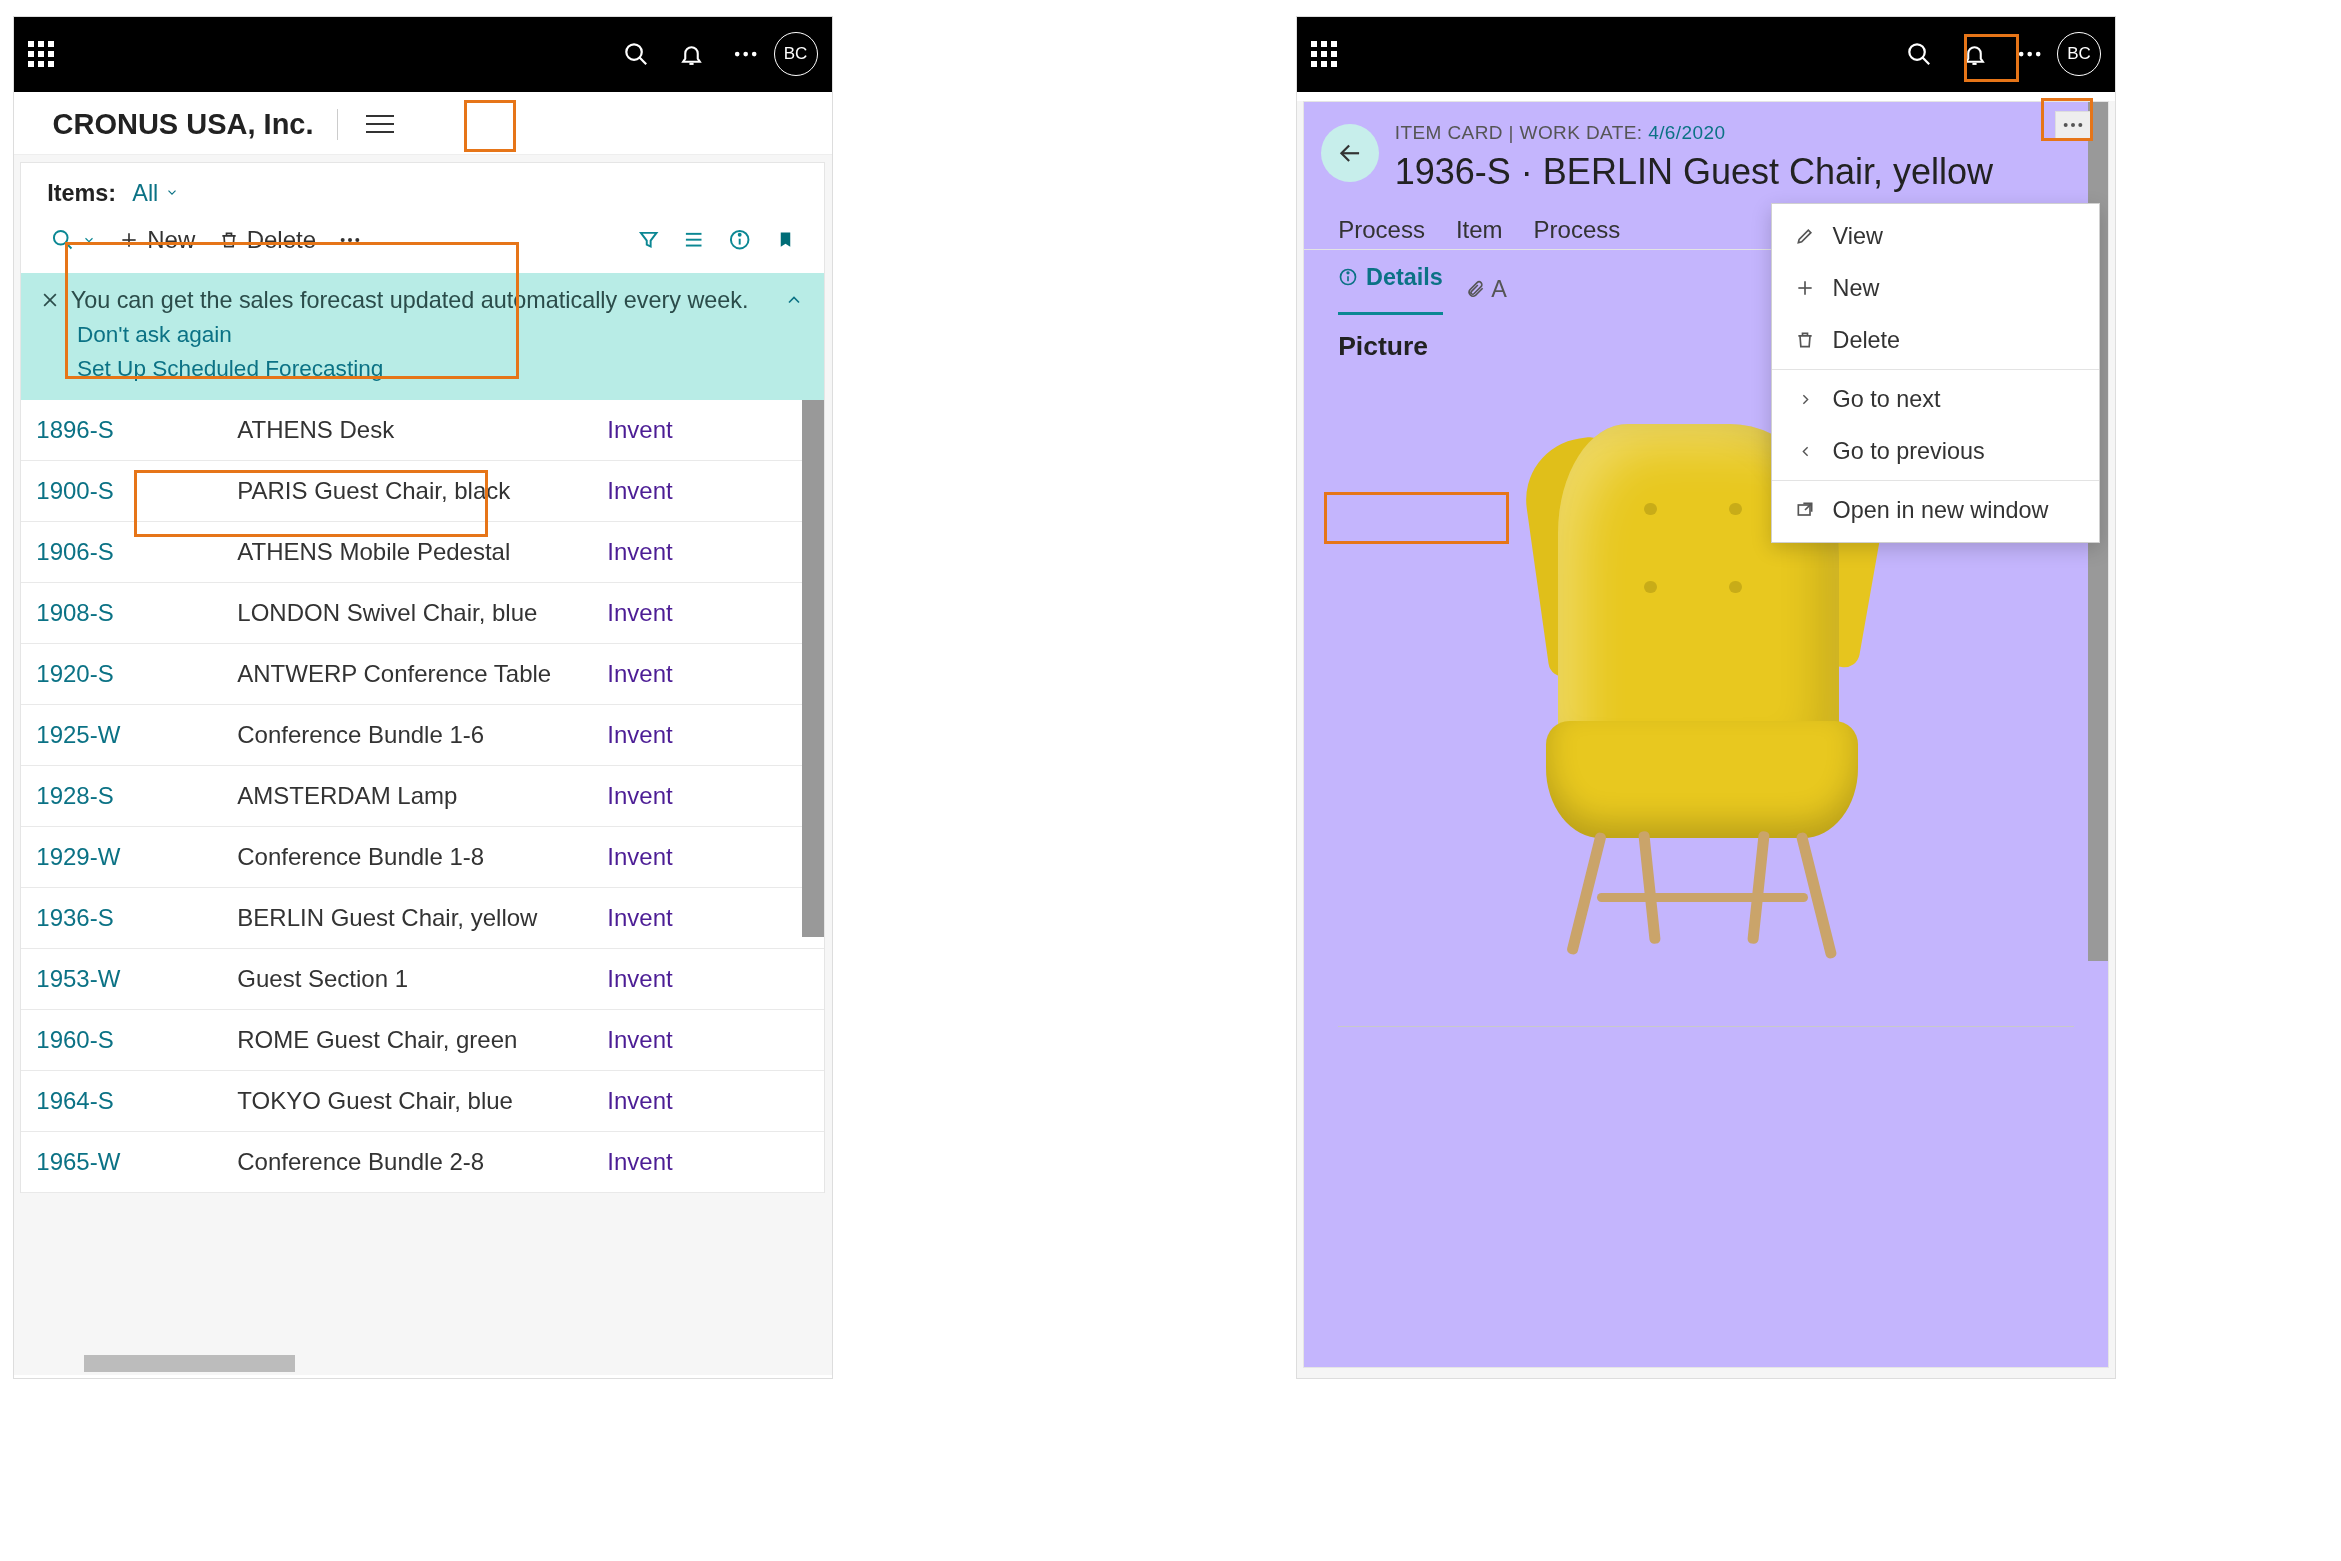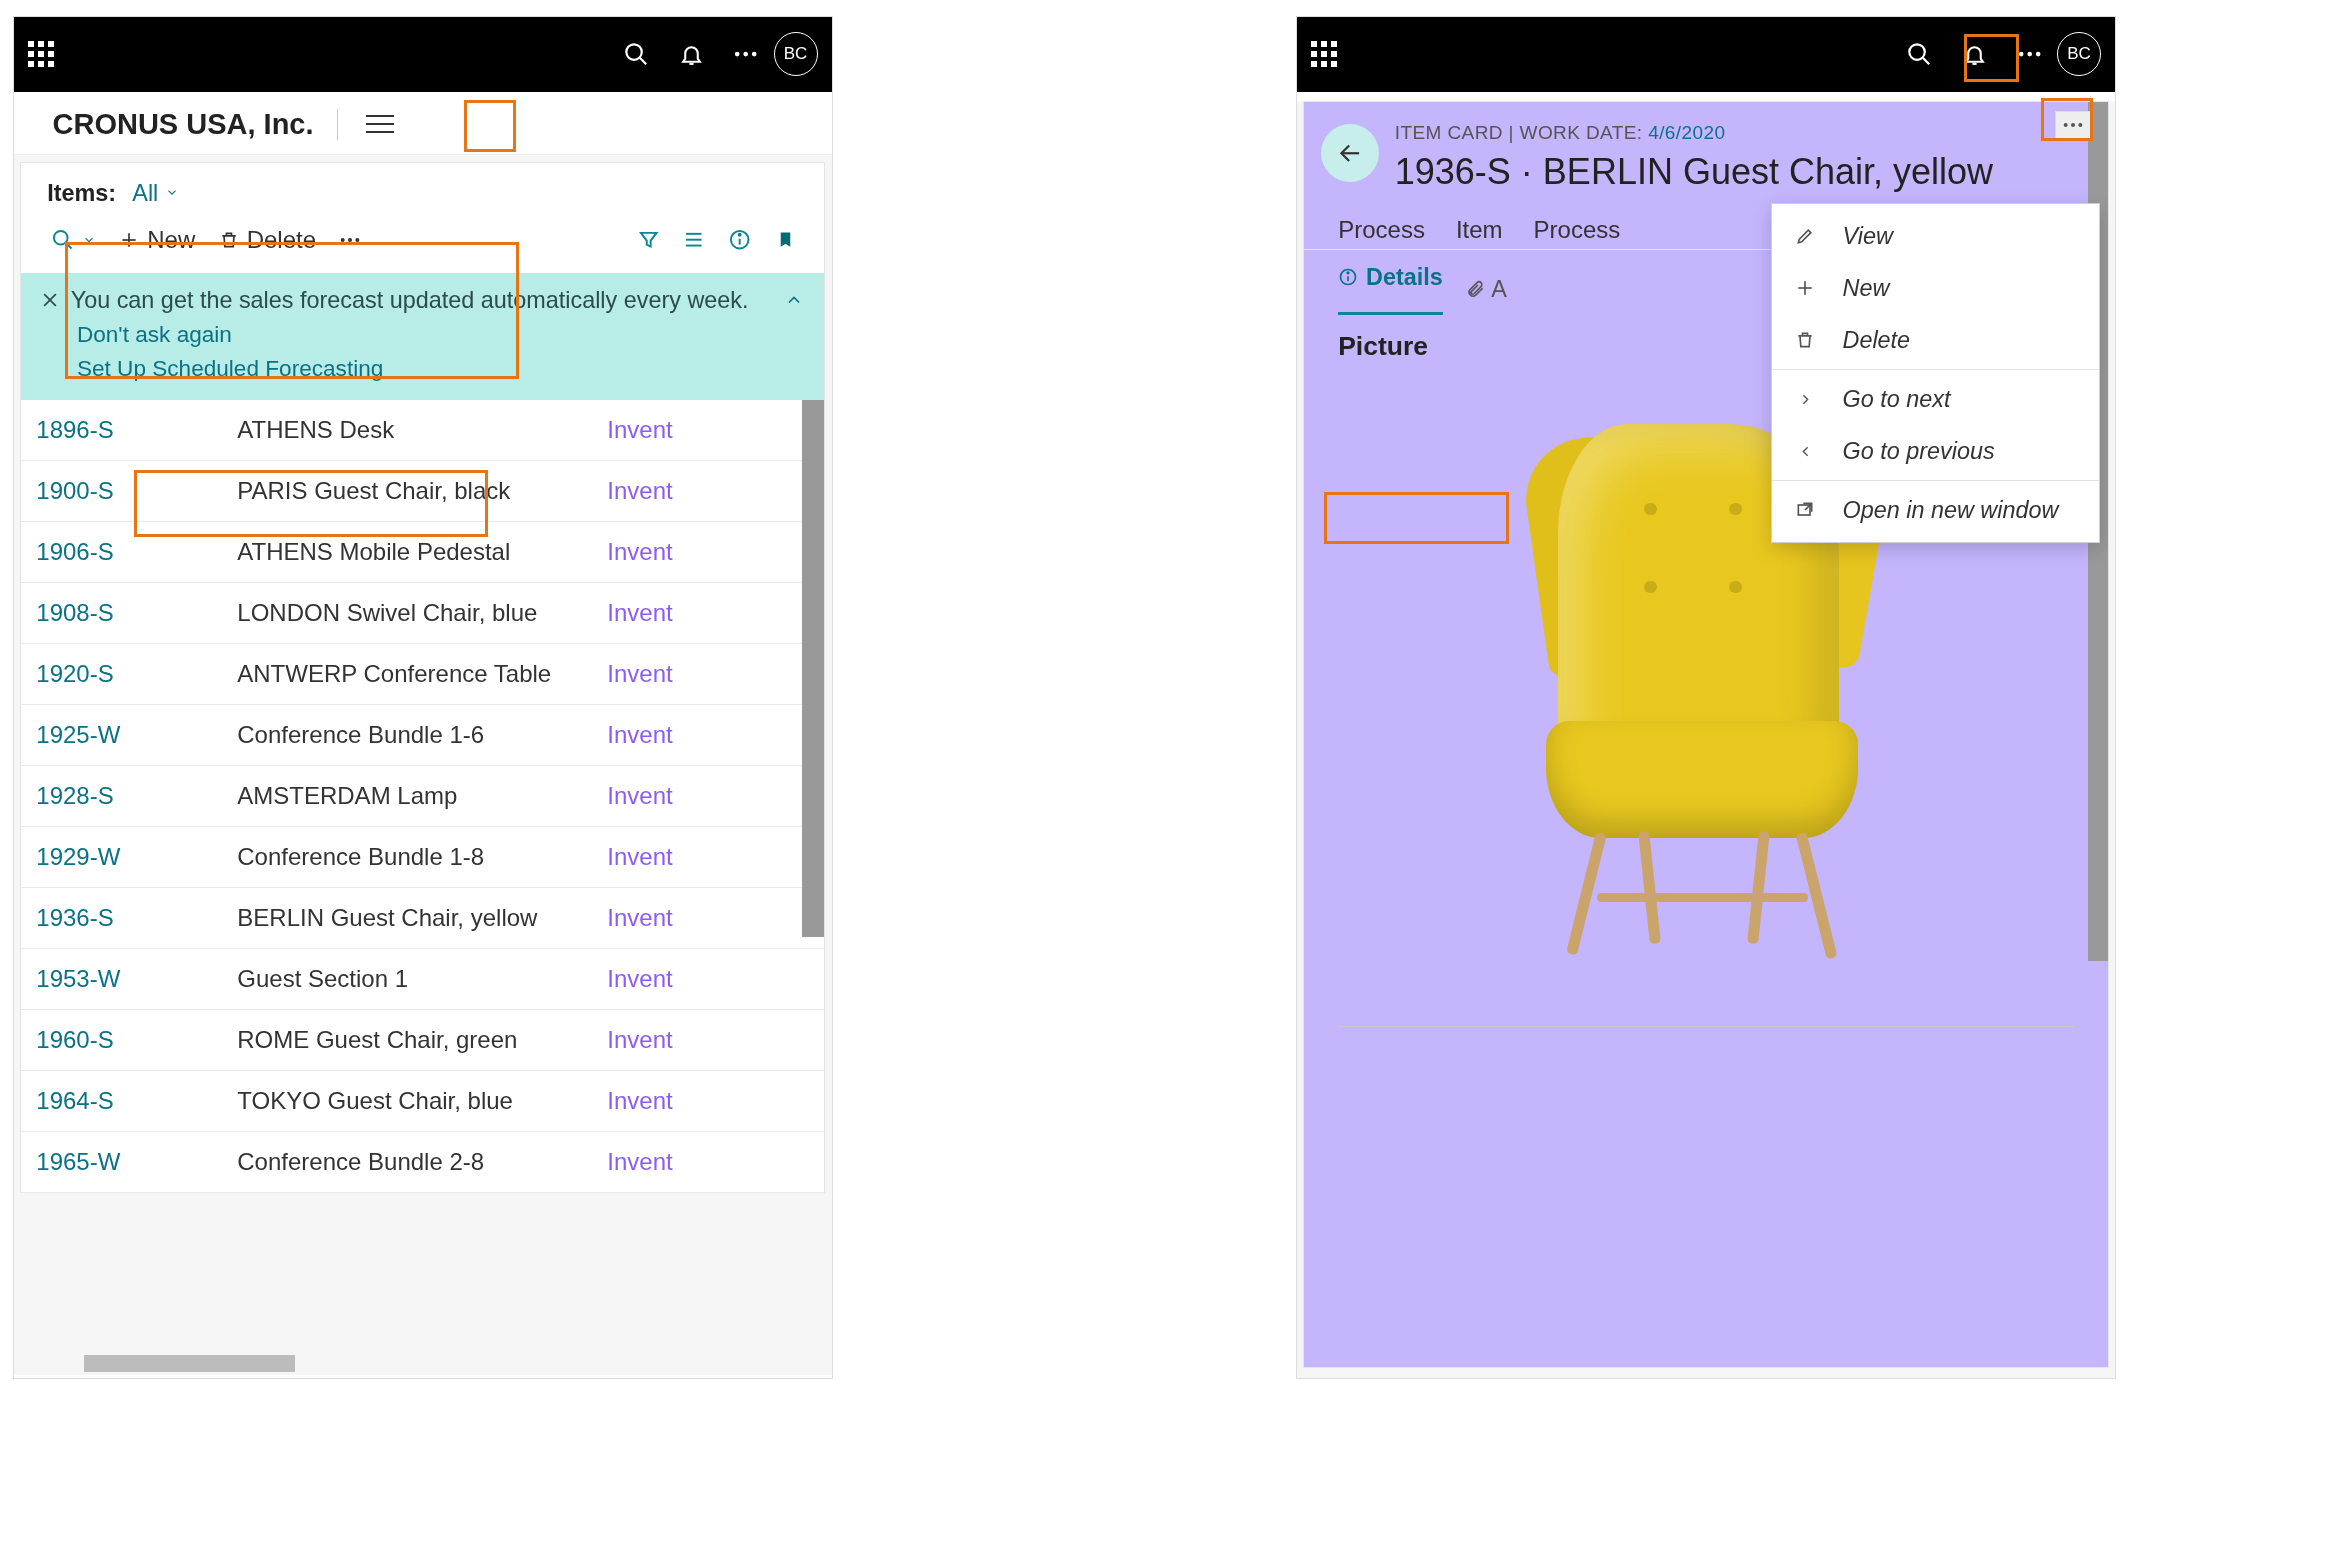--- a/index.html
+++ b/index.html
@@ -116,21 +116,21 @@
   .grid-body { position:relative; }
   .grid-row {
     display:flex; align-items:center;
     height: 61px;
     border-bottom: 0.8px solid #e9e9e9;
     font-size: 24px;
     padding-left: 15.6px;
   }
   .col-id { width: 201px; color:#0b7285; }
   .col-desc { width: 370px; color:#333;}
-  .col-inv { flex:1; color:#8b5cf6;}
+  .col-inv { flex:1; color:#4c1d95;}
   .scrollbar-v {
     position:absolute; right:0; top:0; width:22px; height:537px; background:#999; border-radius:0;
   }
   .scrollbar-h {
     position:absolute; left:70px; bottom:3.1px; width:211px; height:17px; background:#bcbcbc;
   }
 
   
   .content-area-right {
     background:#f5f5f5;
@@ -241,23 +241,23 @@
 
   
   .ctx-menu {
     position:absolute; right:7.8px; top:101px; width:329px;
     background:#fff; border:0.8px solid #d0d0d0;
     box-shadow: 0 6.2px 19px rgba(0,0,0,0.18);
     z-index: 20;
     padding: 6.2px 0;
   }
   .ctx-item {
-    display:flex; align-items:center; gap:24px;
+    display:flex; align-items:center; gap:14px;
     padding: 12.5px 20px;
-    font-size:23.4px; color:#333;font-style:italic;
+    font-size:23.4px; color:#333;
   }
   .ctx-item .ic { width:26.5px; display:flex; align-items:center; justify-content:center; color:#555;}
   .ctx-sep { height:0.8px; background:#e3e3e3; margin: 3.1px 0;}
 
   svg { display:block; }
 </style>
 </head>
 <body>
 
 <div class="phone left">

